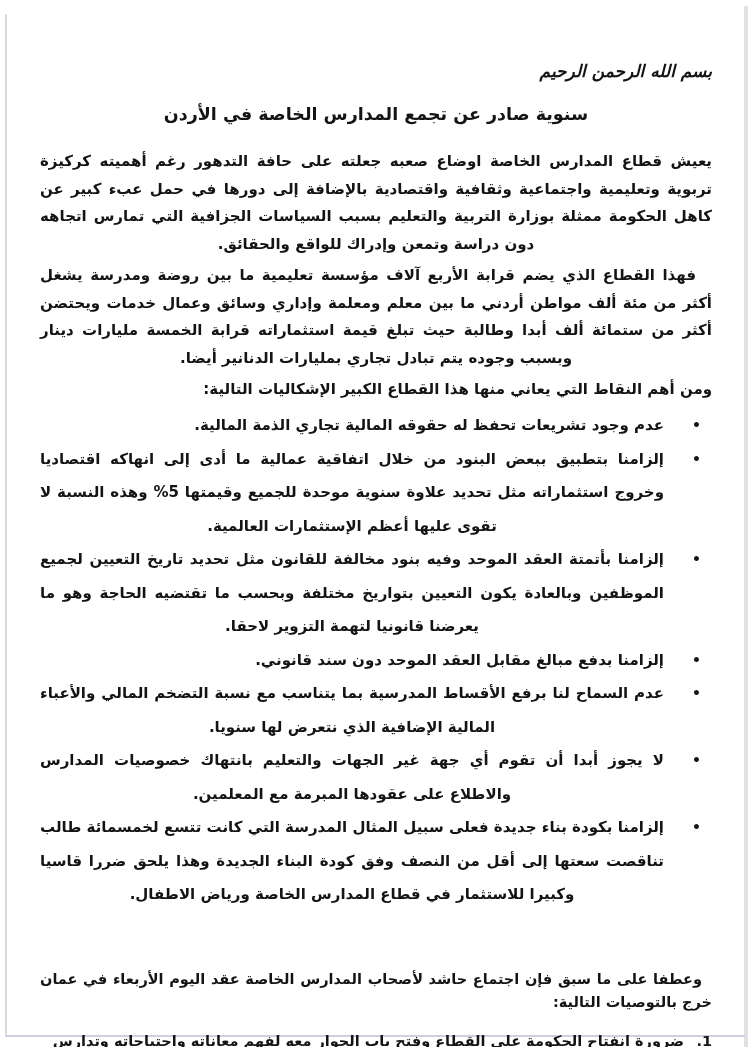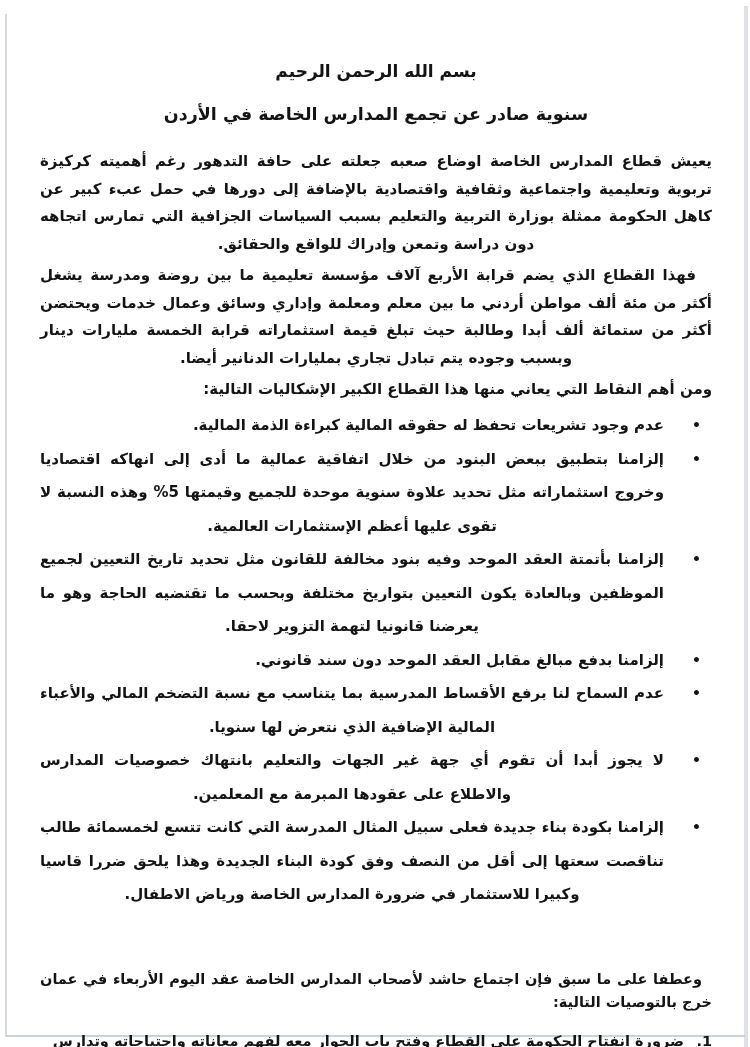--- a/index.html
+++ b/index.html
@@ -23,21 +23,21 @@
   .edge-right  { right: 2px; top: 6px;  bottom: 0;    width: 4px;  background: #e0e1e6; }
   .edge-bottom { left: 6px;  right: 5px; bottom: 10px; height: 2px; background: #ccd1dd; }
 
   .content {
     position: absolute; top: 0; right: 0; left: 0;
     box-sizing: border-box;
     padding: 60px 38px 0 40px;
   }
   .basmala {
     font-size: 17px; line-height: 22px;
-    text-align: center; margin: 0;
+    margin: 0; font-style: italic;
   }
   .title {
     font-size: 17.5px; line-height: 24px;
     text-align: center; margin: 20px 0 0 0;
   }
   .para { font-size: 15px; line-height: 27.5px; margin: 0; }
   .jc  { text-align: justify; text-align-last: center; }
   .tr  { text-align: right;   text-align-last: right; }
   .p1 { margin-top: 22px; }
   .p2 { margin-top: 4px; text-indent: 16px; }
@@ -79,21 +79,21 @@
     <h2 class="title">سنوية صادر عن تجمع المدارس الخاصة في الأردن</h2>
 
     <p class="para jc p1">يعيش قطاع المدارس الخاصة اوضاع صعبه جعلته على حافة التدهور رغم أهميته كركيزة تربوية وتعليمية واجتماعية وثقافية واقتصادية بالإضافة إلى دورها في حمل عبء كبير عن كاهل الحكومة ممثلة بوزارة التربية والتعليم بسبب السياسات الجزافية التي تمارس اتجاهه دون دراسة وتمعن وإدراك للواقع والحقائق.</p>
     <p class="para jc p2">فهذا القطاع الذي يضم قرابة الأربع آلاف مؤسسة تعليمية ما بين روضة ومدرسة يشغل أكثر من مئة ألف مواطن أردني ما بين معلم ومعلمة وإداري وسائق وعمال خدمات ويحتضن أكثر من ستمائة ألف أبدا وطالبة حيث تبلغ قيمة استثماراته قرابة الخمسة مليارات دينار وبسبب وجوده يتم تبادل تجاري بمليارات الدنانير أيضا.</p>
     <p class="para tr issues-heading">ومن أهم النقاط التي يعاني منها هذا القطاع الكبير الإشكاليات التالية:</p>
 
     <div class="issues">
 
       <div class="issue">
         <span class="issue-dot">•</span>
-        <div class="issue-text tr">عدم وجود تشريعات تحفظ له حقوقه المالية كبراءة الذمة المالية.</div>
+        <div class="issue-text tr">عدم وجود تشريعات تحفظ له حقوقه المالية تجاري الذمة المالية.</div>
       </div>
 
       <div class="issue">
         <span class="issue-dot">•</span>
         <div class="issue-text jc">إلزامنا بتطبيق ببعض البنود من خلال اتفاقية عمالية ما أدى إلى انهاكه اقتصاديا وخروج استثماراته مثل تحديد علاوة سنوية موحدة للجميع وقيمتها 5% وهذه النسبة لا تقوى عليها أعظم الإستثمارات العالمية.</div>
       </div>
 
       <div class="issue">
         <span class="issue-dot">•</span>
         <div class="issue-text jc">إلزامنا بأتمتة العقد الموحد وفيه بنود مخالفة للقانون مثل تحديد تاريخ التعيين لجميع الموظفين وبالعادة يكون التعيين بتواريخ مختلفة وبحسب ما تقتضيه الحاجة وهو ما يعرضنا قانونيا لتهمة التزوير لاحقا.</div>
@@ -109,21 +109,21 @@
         <div class="issue-text jc">عدم السماح لنا برفع الأقساط المدرسية بما يتناسب مع نسبة التضخم المالي والأعباء المالية الإضافية الذي نتعرض لها سنويا.</div>
       </div>
 
       <div class="issue">
         <span class="issue-dot">•</span>
         <div class="issue-text jc">لا يجوز أبدا أن تقوم أي جهة غير الجهات والتعليم بانتهاك خصوصيات المدارس والاطلاع على عقودها المبرمة مع المعلمين.</div>
       </div>
 
       <div class="issue">
         <span class="issue-dot">•</span>
-        <div class="issue-text jc">إلزامنا بكودة بناء جديدة فعلى سبيل المثال المدرسة التي كانت تتسع لخمسمائة طالب تناقصت سعتها إلى أقل من النصف وفق كودة البناء الجديدة وهذا يلحق ضررا قاسيا وكبيرا للاستثمار في ضرورة المدارس الخاصة ورياض الاطفال.</div>
+        <div class="issue-text jc">إلزامنا بكودة بناء جديدة فعلى سبيل المثال المدرسة التي كانت تتسع لخمسمائة طالب تناقصت سعتها إلى أقل من النصف وفق كودة البناء الجديدة وهذا يلحق ضررا قاسيا وكبيرا للاستثمار في قطاع المدارس الخاصة ورياض الاطفال.</div>
       </div>
 
     </div>
 
     <p class="closing">وعطفا على ما سبق فإن اجتماع حاشد لأصحاب المدارس الخاصة عقد اليوم الأربعاء في عمان خرج بالتوصيات التالية:</p>
 
     <div class="recs">
 
       <div class="rec">
         <span class="rec-num">1.</span>

